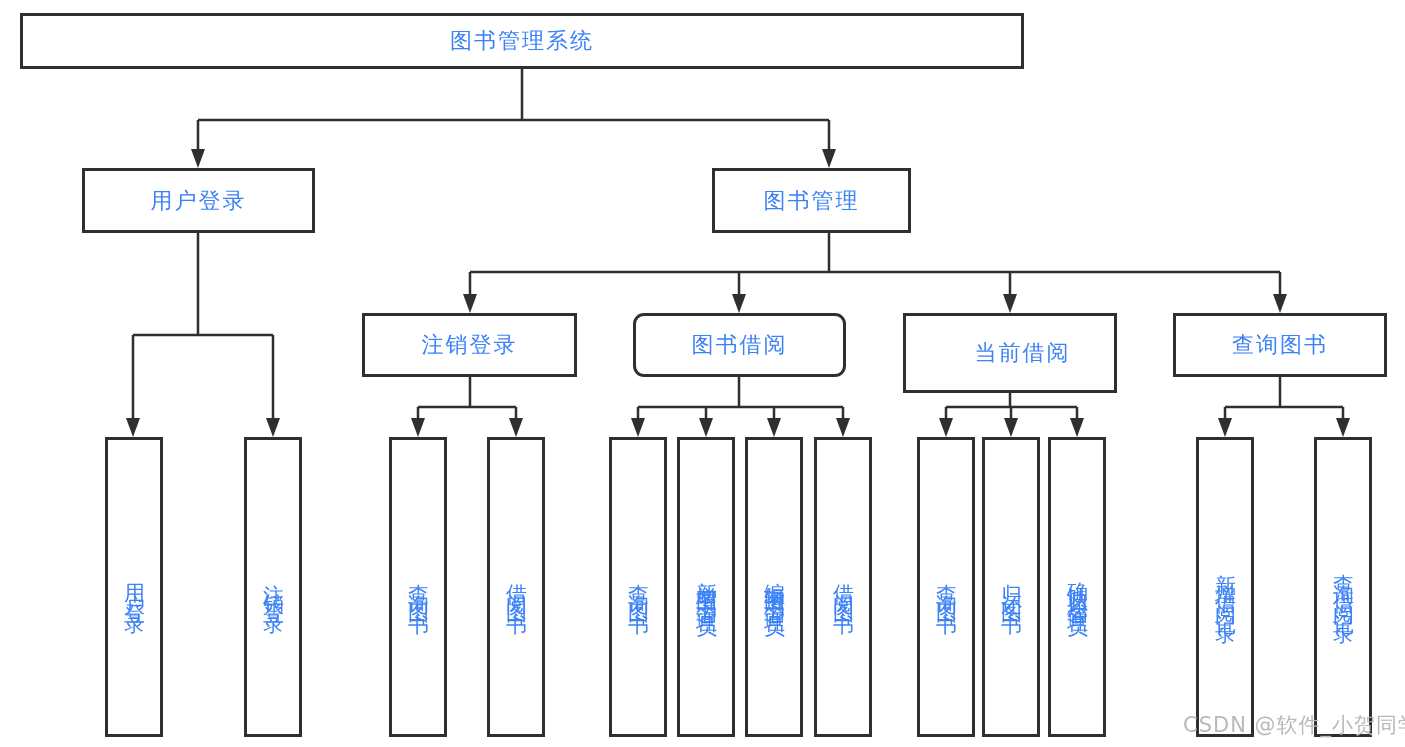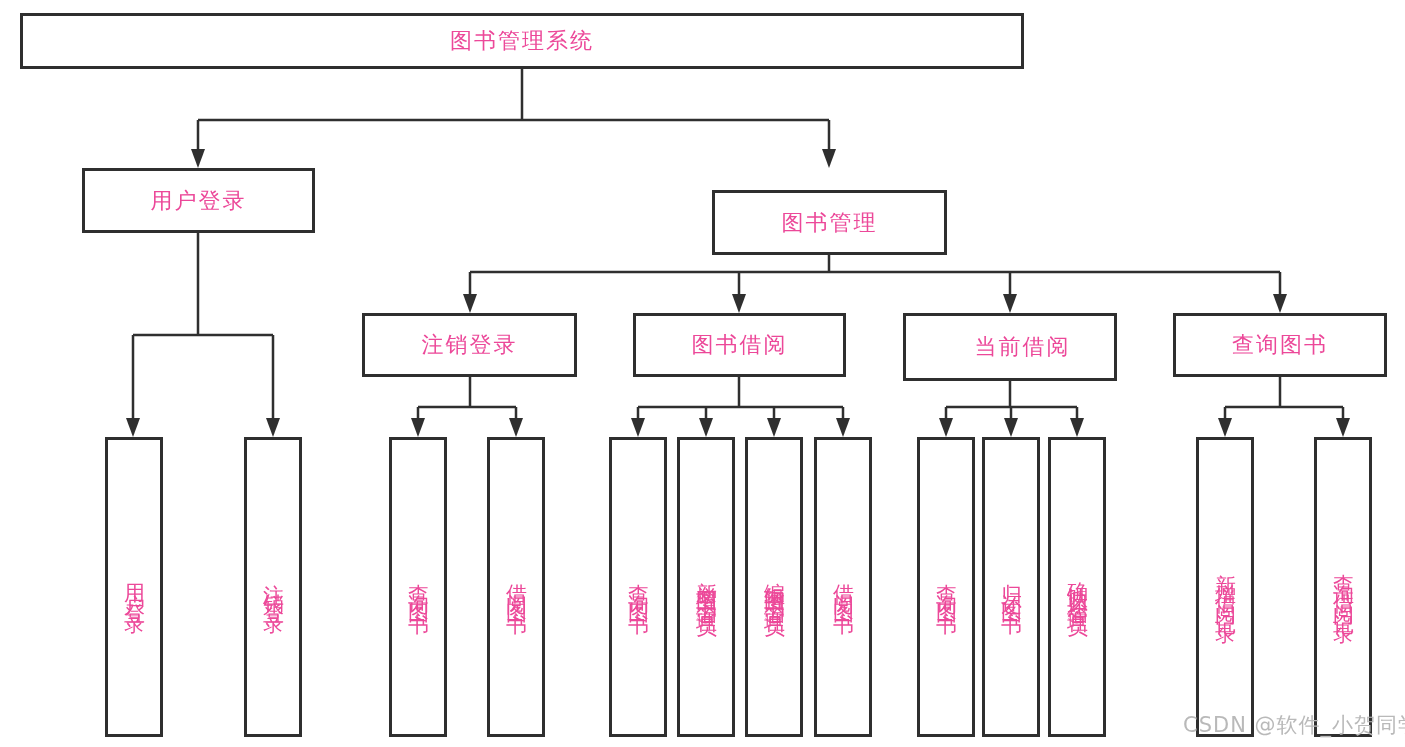--- a/index.html
+++ b/index.html
@@ -4,21 +4,21 @@
 <style>
   html,body { margin:0; padding:0; background:#ffffff; }
   body { font-family:"DejaVu Sans","Liberation Sans",sans-serif; }
   #stage {
     position:relative; width:1405px; height:747px;
     background:#ffffff; overflow:hidden;
   }
   #connector-layer { position:absolute; left:0; top:0; z-index:1; }
   .node {
     position:absolute; box-sizing:border-box; z-index:2;
-    border:3px solid #2f2f2f; background:#ffffff; color:#ec4899;
+    border:3px solid #2f2f2f; background:#ffffff; color:#3b82f6;
     display:flex; align-items:center; justify-content:center;
     text-align:center; line-height:1;
   }
   .h-node { font-size:22px; letter-spacing:2px; white-space:nowrap; }
   .v-node {
     writing-mode:vertical-rl; font-size:21px; letter-spacing:10px;
     width:58px; height:300px; top:437px;
   }
   .v-node.tight { letter-spacing:5px; }
   #watermark {
@@ -60,25 +60,25 @@
       <polygon points="1004,418 1018,418 1011,437"></polygon>
       <polygon points="1070,418 1084,418 1077,437"></polygon>
       <polygon points="1218,418 1232,418 1225,437"></polygon>
       <polygon points="1336,418 1350,418 1343,437"></polygon>
     </g>
   </svg>
 
   <div class="node h-node" style="left:20px; top:13px; width:1004px; height:56px;">图书管理系统</div>
 
   <div class="node h-node" style="left:82px; top:168px; width:233px; height:65px;">用户登录</div>
-  <div class="node h-node" style="left:712px; top:168px; width:235px; height:65px;margin-top:22px;">图书管理</div>
+  <div class="node h-node" style="left:712px; top:168px; width:199px; height:65px;">图书管理</div>
 
   <div class="node h-node" style="left:362px; top:313px; width:215px; height:64px;">注销登录</div>
-  <div class="node h-node" style="left:633px; top:313px; width:213px; height:64px;">图书借阅</div>
-  <div class="node h-node" style="left:903px; top:313px; width:214px; height:68px;padding-left:25px;">当前借阅</div>
+  <div class="node h-node" style="left:633px; top:313px; width:213px; height:64px;border-radius:11px;">图书借阅</div>
+  <div class="node h-node" style="left:903px; top:313px; width:214px; height:80px;padding-left:25px;">当前借阅</div>
   <div class="node h-node" style="left:1173px; top:313px; width:214px; height:64px;">查询图书</div>
 
   <div class="node v-node" style="left:105px;">用户登录</div>
   <div class="node v-node" style="left:244px;">注销登录</div>
 
   <div class="node v-node" style="left:389px;">查询图书</div>
   <div class="node v-node" style="left:487px;">借阅图书</div>
 
   <div class="node v-node" style="left:609px;">查询图书</div>
   <div class="node v-node tight" style="left:677px;">新增图书（管理员）</div>

